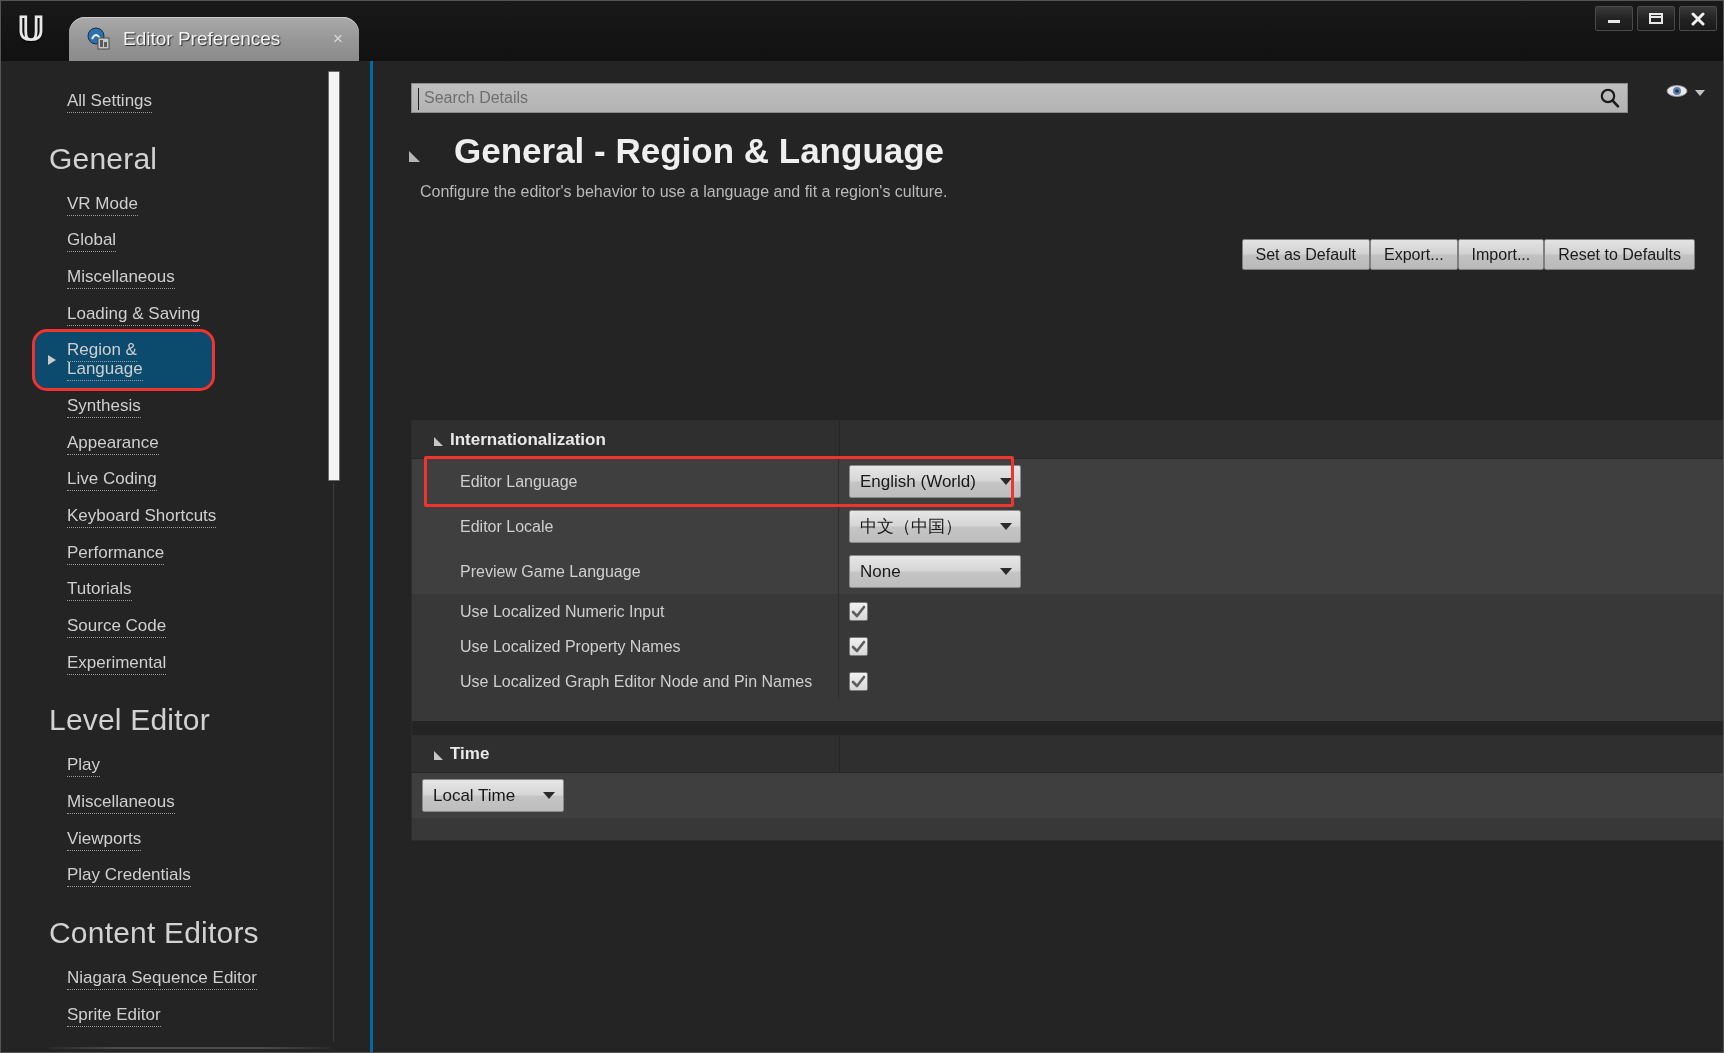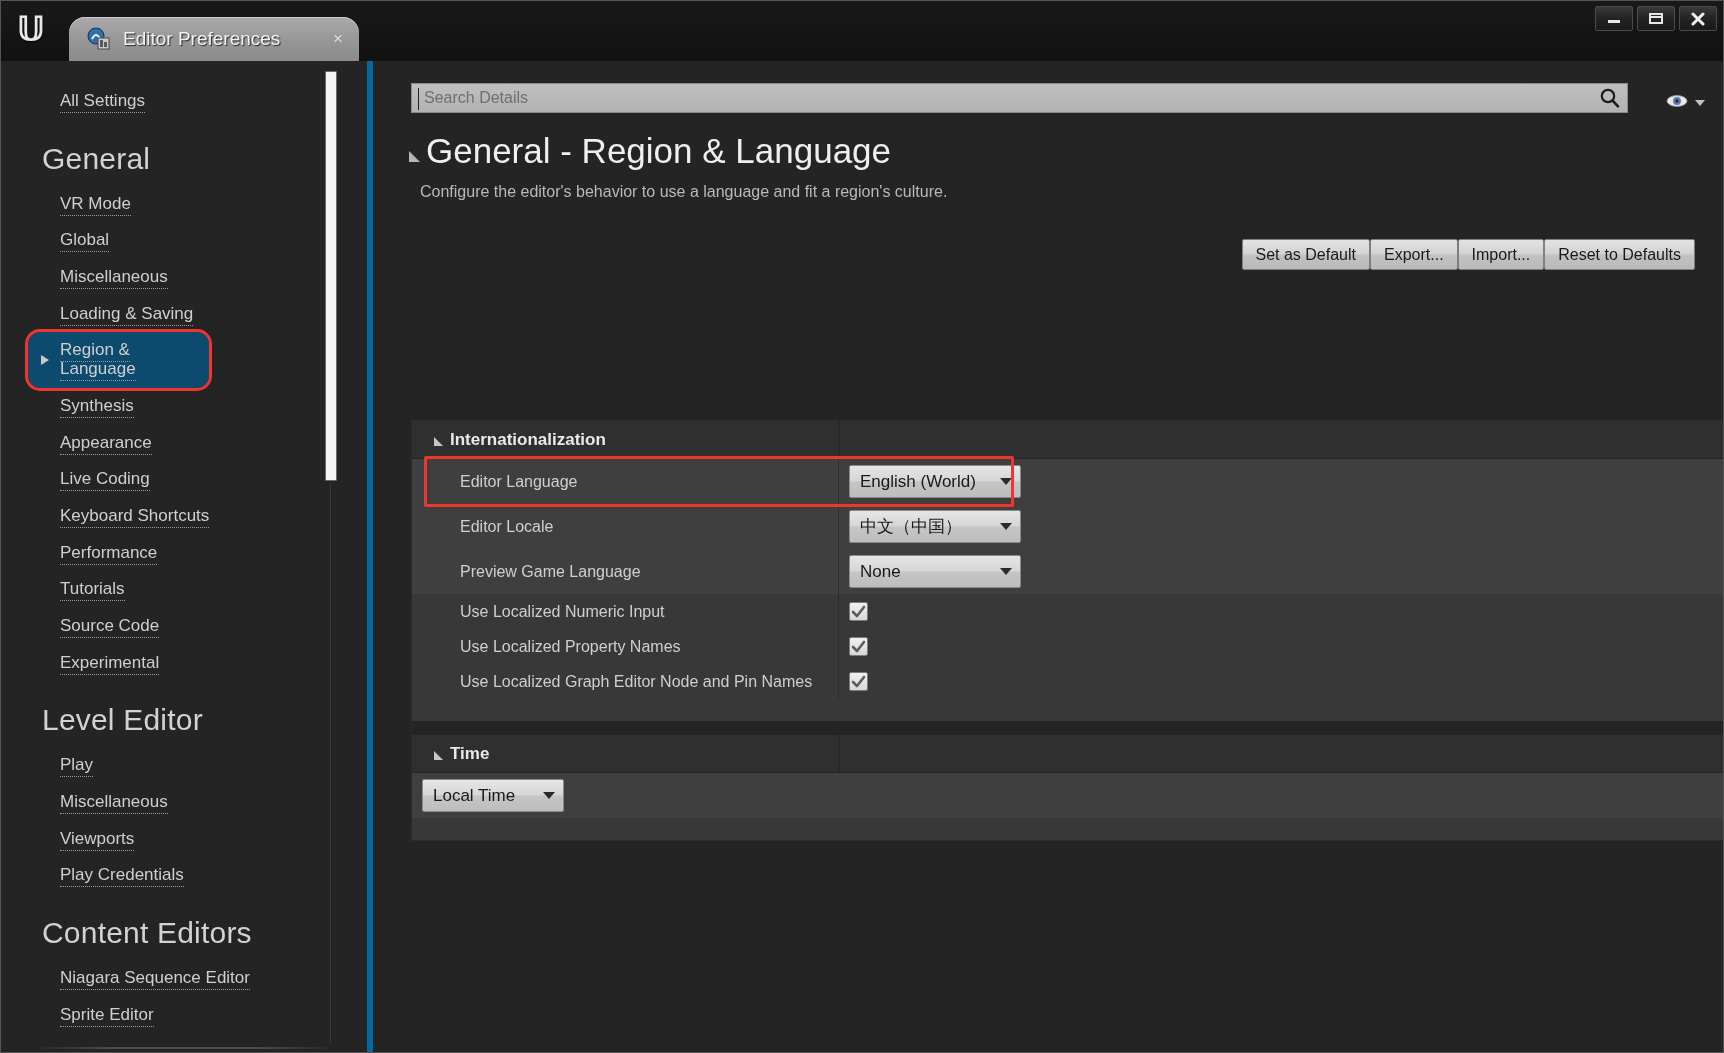--- a/index.html
+++ b/index.html
@@ -93,22 +93,22 @@
     position: relative;
     overflow: hidden;
   }
 
   
   .sidebar {
     width: 372px;
     flex: 0 0 372px;
     background: #242424;
     position: relative;
-    border-right: 6px solid #0369a1;
-    padding: 22px 0 0 5px;
+    border-right: 3px solid #0369a1;
+    padding: 22px 0 0 12px;
     overflow: hidden;
   }
   .sb-scroll-track {
     position: absolute; right: 30px; top: 10px;
     width: 12px; bottom: 10px;
   }
   .sb-scroll-thumb {
     position: absolute; left: 0; top: 0;
     width: 12px; height: 410px;
     background: #f4f4f4;
@@ -168,21 +168,21 @@
   
   .main {
     flex: 1 1 auto;
     background: #242424;
     position: relative;
     padding: 0;
     overflow: hidden;
   }
 
   .search-row {
-    display: flex; align-items: flex-end;
+    display: flex; align-items: flex-start;
     margin: 22px 18px 0 38px;
     gap: 23px;
   }
   .search-box {
     flex: 1 1 auto;
     height: 30px;
     background: linear-gradient(to bottom, #bfbfbf, #b3b3b3);
     border: 1px solid #8b8b8b;
     display: flex; align-items: center;
     padding: 0 4px 0 8px;
@@ -227,23 +227,24 @@
   .head-tri {
     width: 0; height: 0;
     margin: 20px 6px 0 0;
     border-bottom: 11px solid #b5b5b5;
     border-right: 11px solid transparent;
     cursor: pointer;
   }
   .page-title {
     font-size: 35px;
     color: #efefef;
-    font-weight: normal;
+    font-weight: bold;
     line-height: 1.15;
     white-space: nowrap;
+    margin-left: 28px;
   }
   .page-sub {
     margin: 12px 0 0 47px;
     font-size: 16px;
     color: #b9b9b9;
   }
 
   .btn-row {
     position: absolute;
     right: 28px; top: 178px;

